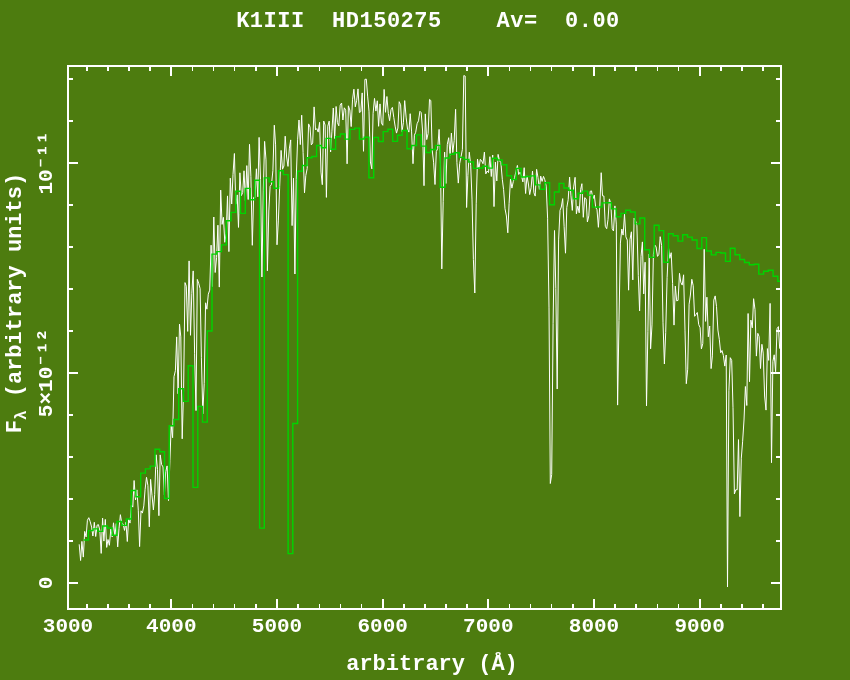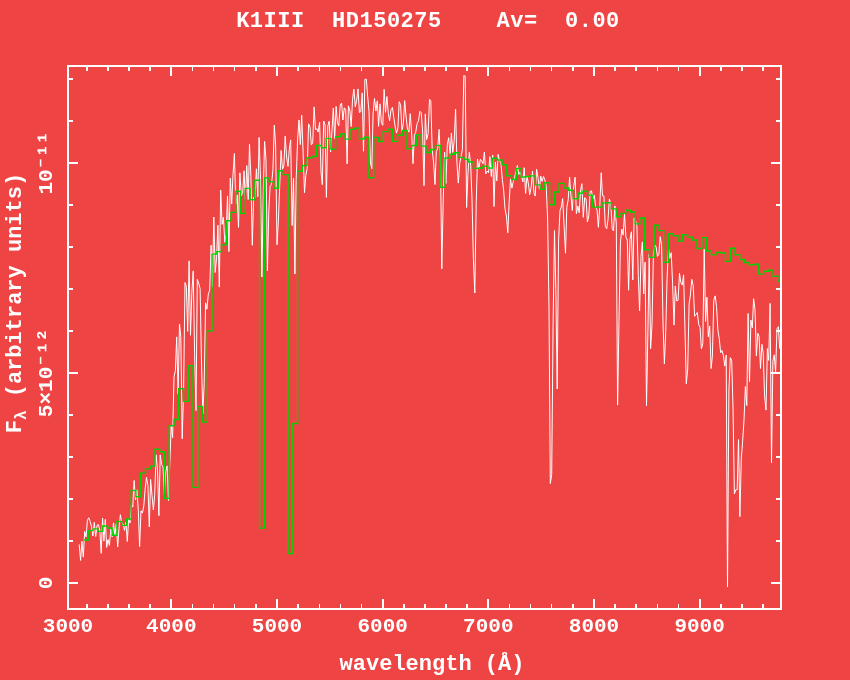--- a/index.html
+++ b/index.html
@@ -1,16 +1,16 @@
 <!DOCTYPE html>
 <html><head>
 <meta charset="utf-8">
 <style>
   html,body{margin:0;padding:0;background:#000;}
-  .screen{position:relative;width:850px;height:680px;background:#ef4444;overflow:hidden;
+  .screen{position:relative;width:850px;height:680px;background:#4d7c0f;overflow:hidden;
           font-family:"Liberation Mono","DejaVu Sans Mono",monospace;color:#fff;}
   .title{position:absolute;left:428px;top:21px;transform:translate(-50%,-50%);
          font-size:22px;font-weight:700;white-space:pre;letter-spacing:0.5px;}
   .xlabel{position:absolute;left:432px;top:664px;transform:translate(-50%,-50%);
           font-size:22px;font-weight:700;white-space:pre;}
   .ylabel{position:absolute;left:17px;top:303px;transform:translate(-50%,-50%) rotate(-90deg);
           font-size:22px;font-weight:700;white-space:pre;}
   .ylabel sub{font-size:0.72em;}
   svg#plot{position:absolute;left:0;top:0;}
   svg text{fill:#ffffff;font-family:"Liberation Mono","DejaVu Sans Mono",monospace;
@@ -121,15 +121,15 @@
       <line x1="781" y1="288.99535962877025" x2="776" y2="288.99535962877025" stroke="#ffffff" stroke-width="1.5" shape-rendering="crispEdges"></line>
       <line x1="68" y1="247" x2="73" y2="247" stroke="#ffffff" stroke-width="1.5" shape-rendering="crispEdges"></line>
       <line x1="781" y1="247" x2="776" y2="247" stroke="#ffffff" stroke-width="1.5" shape-rendering="crispEdges"></line>
       <line x1="68" y1="205.0046403712297" x2="73" y2="205.0046403712297" stroke="#ffffff" stroke-width="1.5" shape-rendering="crispEdges"></line>
       <line x1="781" y1="205.0046403712297" x2="776" y2="205.0046403712297" stroke="#ffffff" stroke-width="1.5" shape-rendering="crispEdges"></line>
       <line x1="68" y1="121.0139211136891" x2="73" y2="121.0139211136891" stroke="#ffffff" stroke-width="1.5" shape-rendering="crispEdges"></line>
       <line x1="781" y1="121.0139211136891" x2="776" y2="121.0139211136891" stroke="#ffffff" stroke-width="1.5" shape-rendering="crispEdges"></line>
       <line x1="68" y1="79.01856148491879" x2="73" y2="79.01856148491879" stroke="#ffffff" stroke-width="1.5" shape-rendering="crispEdges"></line>
       <line x1="781" y1="79.01856148491879" x2="776" y2="79.01856148491879" stroke="#ffffff" stroke-width="1.5" shape-rendering="crispEdges"></line>
     </svg>
-  <div class="xlabel">wavelength (Å)</div>
+  <div class="xlabel">arbitrary (Å)</div>
   <div class="ylabel"><span>F</span><sub>λ</sub><span> (arbitrary units)</span></div>
 </div>
 
 </body></html>

